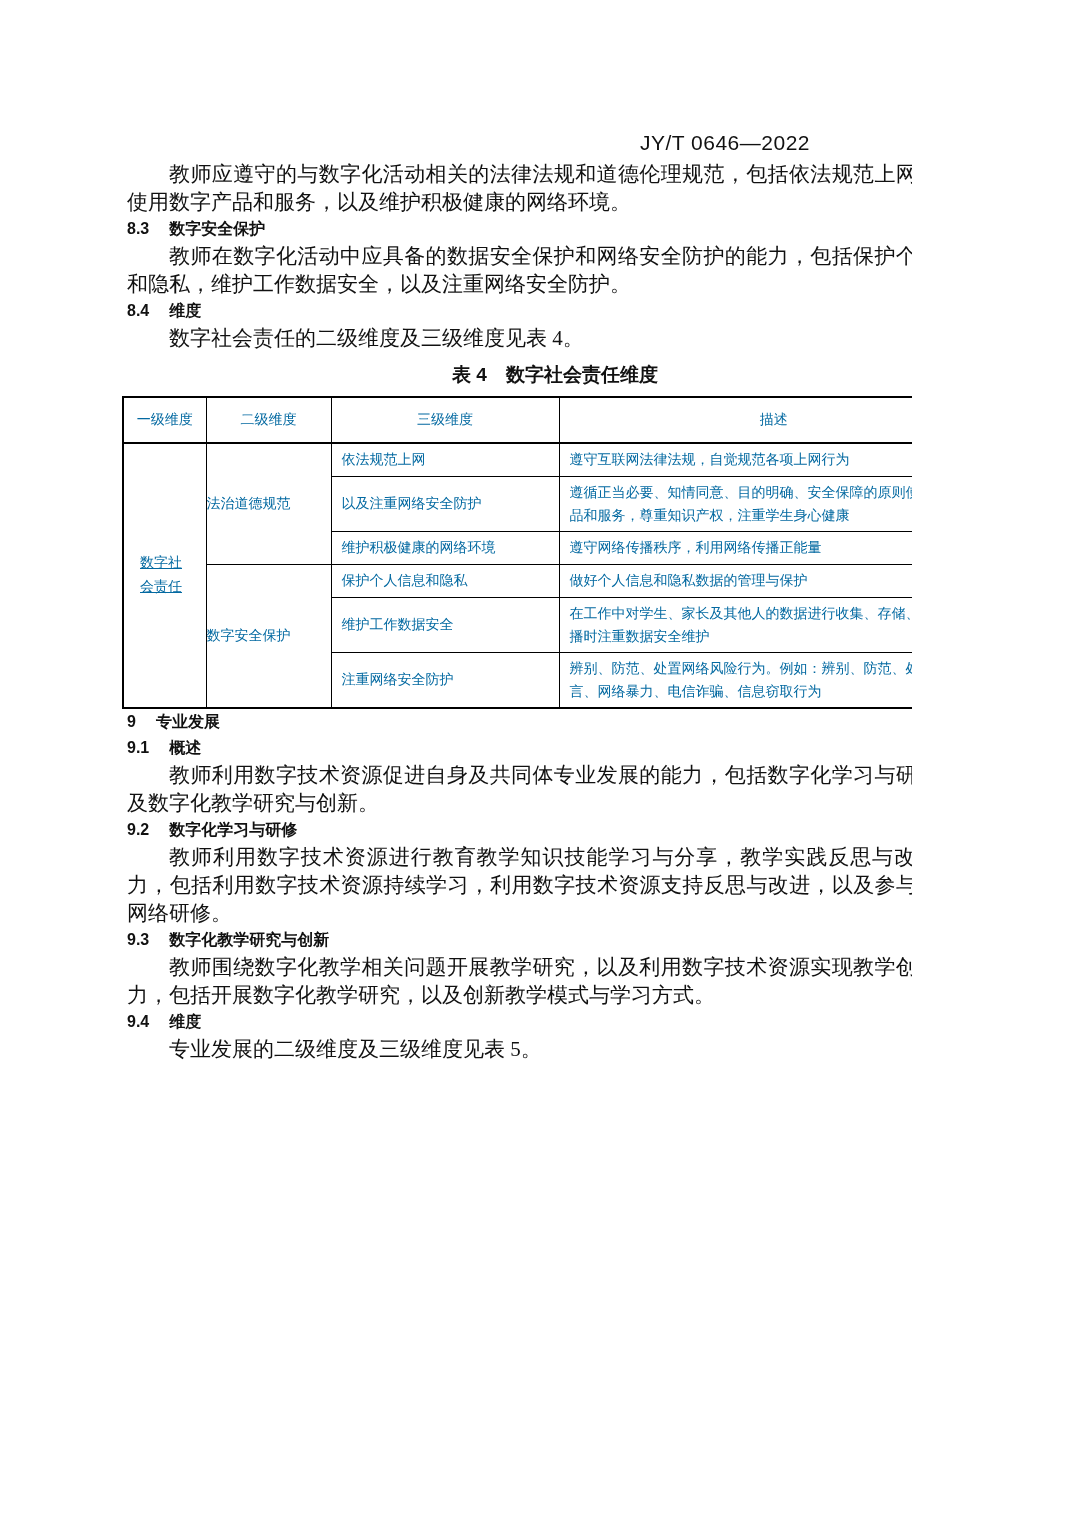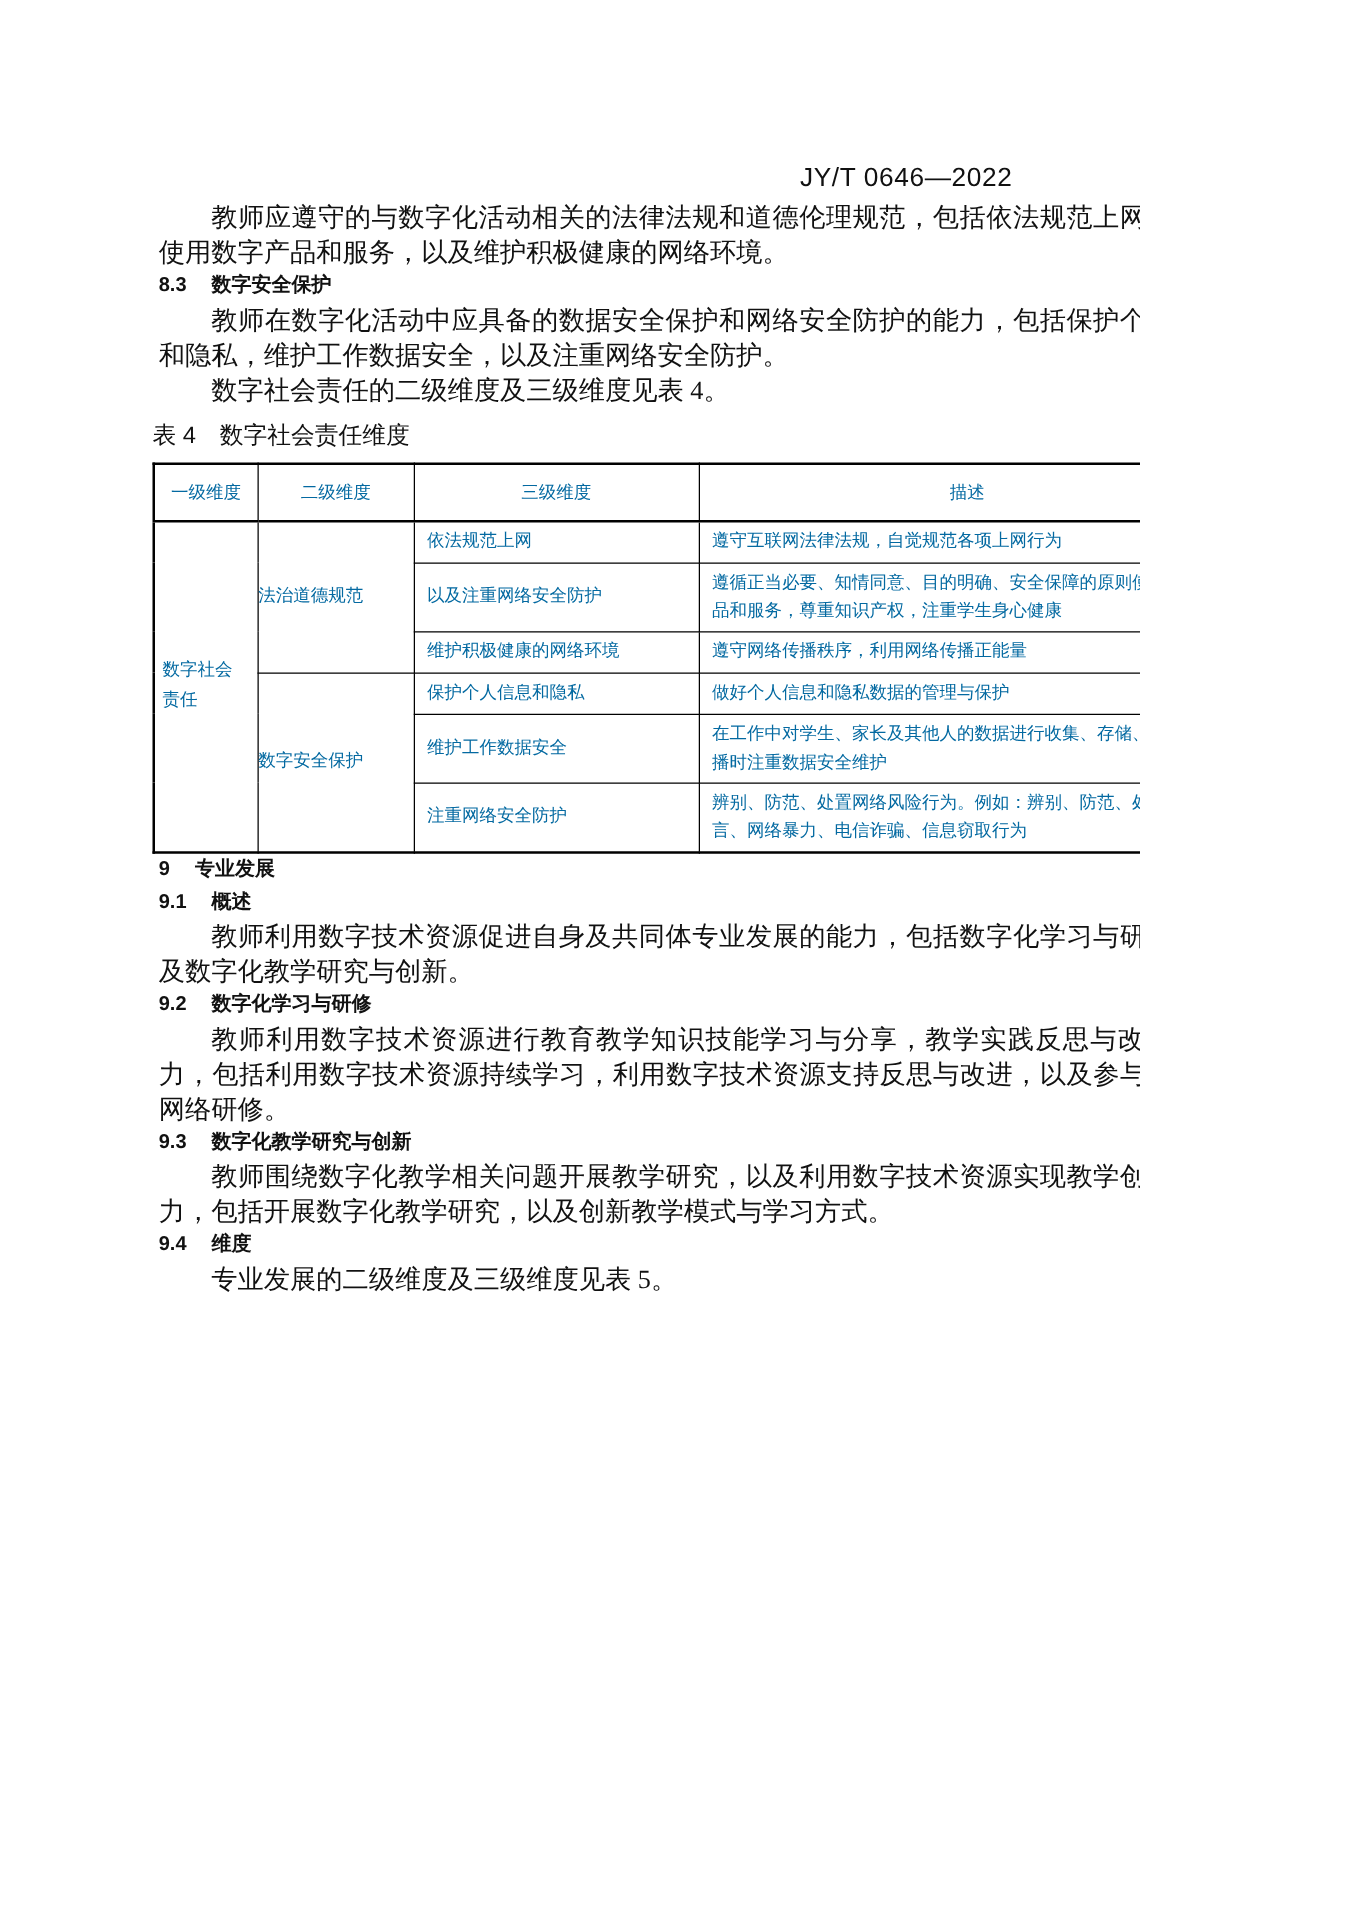--- a/index.html
+++ b/index.html
@@ -46,23 +46,23 @@
   .h-num { margin-right: 20px; }
   .mt8  { margin-top: 8px; }
   .mt6  { margin-top: 6px; }
   .mt10 { margin-top: 10px; }
   .mt12 { margin-top: 12px; }
   .mt24 { margin-top: 24px; }
   .mt22 { margin-top: 22px; }
   .table-caption {
     margin: 10px 0 0 -5px;
     width: 866px;
-    text-align: left;
+    text-align: center;
     font-family: "Liberation Sans", "DejaVu Sans", sans-serif;
-    font-weight: normal;
+    font-weight: bold;
     font-size: 19px;
     line-height: 26px;
   }
   table.dim-table {
     margin: 8px 0 0 -5px;
     border-collapse: collapse;
     table-layout: fixed;
     width: 866px;
     border: 2px solid #000000;
     font-size: 14px;
@@ -72,21 +72,21 @@
     border: 1px solid #000000;
     vertical-align: middle;
   }
   table.dim-table th {
     font-weight: normal;
     text-align: center;
     height: 40px;
     border-bottom: 2px solid #000000;
     padding: 2px 4px;
   }
-  td.c-level1 { padding: 4px 6px; line-height: 24px; text-align: left; }
+  td.c-level1 { padding: 4px 16px; line-height: 24px; text-align: left; text-decoration: underline; }
   td.c-level2 { padding: 4px 0; line-height: 24px; text-align: left; }
   td.c-level3 { padding: 4px 10px; line-height: 23px; text-align: left; }
   td.c-desc   { padding: 4px 10px; line-height: 23px; text-align: left; }
   tr.r-single { height: 33px; }
   tr.r-double { height: 48px; }
   tr.r-double2 { height: 50px; }
   .page-number {
     position: absolute;
     top: 1402px;
     left: 943px;
@@ -104,20 +104,23 @@
 
   <div class="content">
 
     <p class="body-para">教师应遵守的与数字化活动相关的法律法规和道德伦理规范，包括依法规范上网，合理使用数字产品和服务，以及维护积极健康的网络环境。</p>
 
     <h2 class="sec-heading mt12">
       <span class="h-num">8.3</span><span>数字安全保护</span>
     </h2>
     <p class="body-para mt8">教师在数字化活动中应具备的数据安全保护和网络安全防护的能力，包括保护个人信息和隐私，维护工作数据安全，以及注重网络安全防护。</p>
 
+    <h2 class="sec-heading mt10">
+      <span class="h-num">8.4</span><span>维度</span>
+    </h2>
     <p class="body-para mt8">数字社会责任的二级维度及三级维度见表 4。</p>
 
     <div class="table-caption">表 4　数字社会责任维度</div>
 
     <table class="dim-table">
       <colgroup>
         <col style="width:83px">
         <col style="width:125px">
         <col style="width:228px">
         <col style="width:430px">

